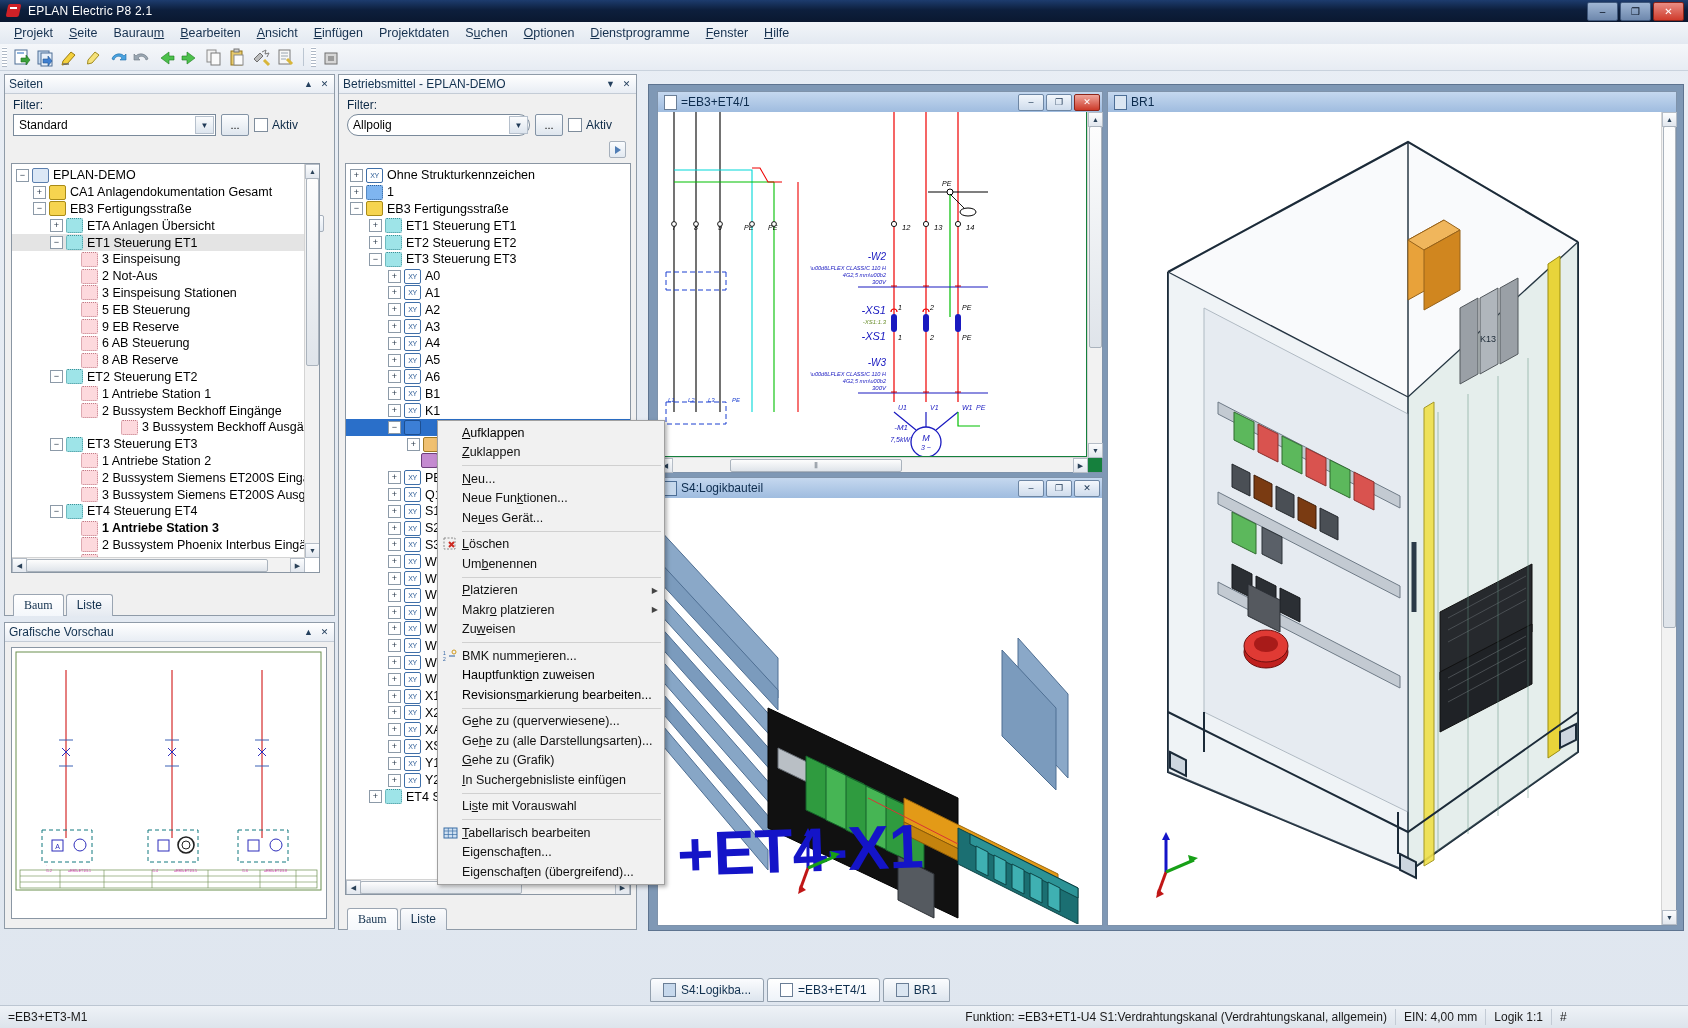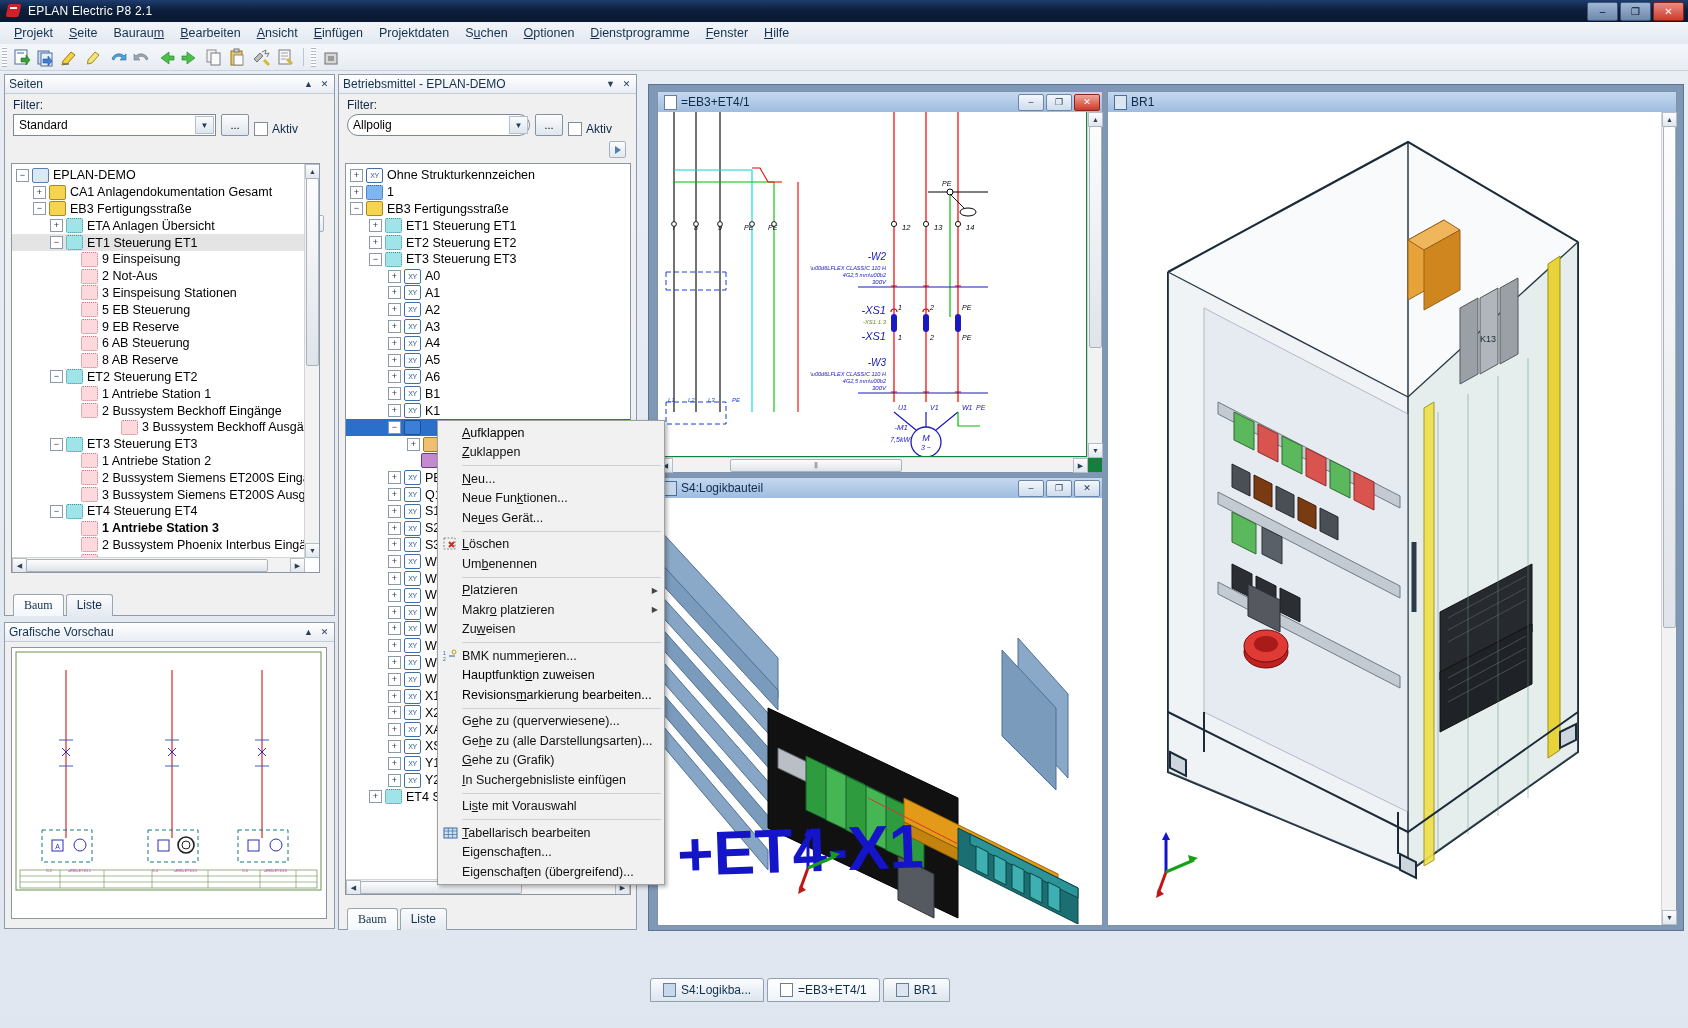--- a/index.html
+++ b/index.html
@@ -43,21 +43,21 @@
   
   .panel{position:absolute;background:#f0f0f0;border:1px solid #8f9ba8;}
   .panel-hd{height:18px;background:linear-gradient(#ffffff,#e8edf4);
      border-bottom:1px solid #c4ccd6;display:flex;align-items:center;padding:0 4px;
      font-size:12px;color:#12314f;}
   .panel-hd .ttl{flex:1;}
   .hdbtn{width:11px;height:11px;margin-left:5px;font-size:9px;line-height:10px;text-align:center;color:#24405e;}
 
   
   .filt-label{font-size:12px;color:#0d2a47;padding:4px 0 2px 8px;}
-  .filt-row{display:flex;align-items:flex-end;padding:0 6px 0 8px;gap:5px;}
+  .filt-row{display:flex;align-items:center;padding:0 6px 0 8px;gap:5px;}
   .combo{height:20px;border:1px solid #7a8a9b;background:#fff;display:flex;align-items:center;
     padding-left:5px;font-size:12px;position:relative;color:#000;}
   .combo .arw{position:absolute;right:1px;top:1px;width:17px;height:16px;
      background:linear-gradient(#fbfcfd,#dde5ee);border:1px solid #b6c0cc;
      display:flex;align-items:center;justify-content:center;font-size:8px;color:#203a57;}
   .dots{width:26px;height:20px;border:1px solid #8393a5;border-radius:2px;
      background:linear-gradient(#fcfdfe,#dfe6ee);font-size:11px;display:flex;align-items:center;justify-content:center;}
   .chk{display:flex;align-items:center;gap:4px;font-size:12px;color:#0d2a47;}
   .chk .box{width:12px;height:12px;border:1px solid #7f8d9c;background:#fff;}
   .playbtn{width:15px;height:15px;border:1px solid #a6b0bc;border-radius:2px;
@@ -296,21 +296,21 @@
             <span>ETA Anlagen Übersicht</span>
           </div>
           <div class="trow sel" style="padding-left: 38px;">
             <span class="exp">−</span>
             <span class="ico cyan"></span>
             <span>ET1 Steuerung ET1</span>
           </div>
           <div class="trow" style="padding-left: 55px;">
             <span class="exp none"></span>
             <span class="ico page"></span>
-            <span>9 Einspeisung</span>
+            <span>3 Einspeisung</span>
           </div>
           <div class="trow" style="padding-left: 55px;">
             <span class="exp none"></span>
             <span class="ico page"></span>
             <span>2 Not-Aus</span>
           </div>
           <div class="trow" style="padding-left: 55px;">
             <span class="exp none"></span>
             <span class="ico page"></span>
             <span>3 Einspeisung Stationen</span>
@@ -1166,14 +1166,22 @@
         </div>
         <div class="ci">
           <span>Eigenscha<span class="ul">f</span>ten...</span>
         </div>
         <div class="ci">
           <span>Eigenschaf<span class="ul">t</span>en (übergreifend)...</span>
         </div>
       </div>
   </div>
 
+  <div class="statusbar">
+    <div style="padding:0 8px;">=EB3+ET3-M1</div>
+    <div style="flex:1;"></div>
+    <div class="stcell" style="border-left:none;">Funktion: =EB3+ET1-U4 S1:Verdrahtungskanal (Verdrahtungskanal, allgemein)</div>
+    <div class="stcell">EIN: 4,00 mm</div>
+    <div class="stcell">Logik 1:1</div>
+    <div class="stcell" style="width:120px;">#</div>
+  </div>
 
 </div>
 
 </body></html>

